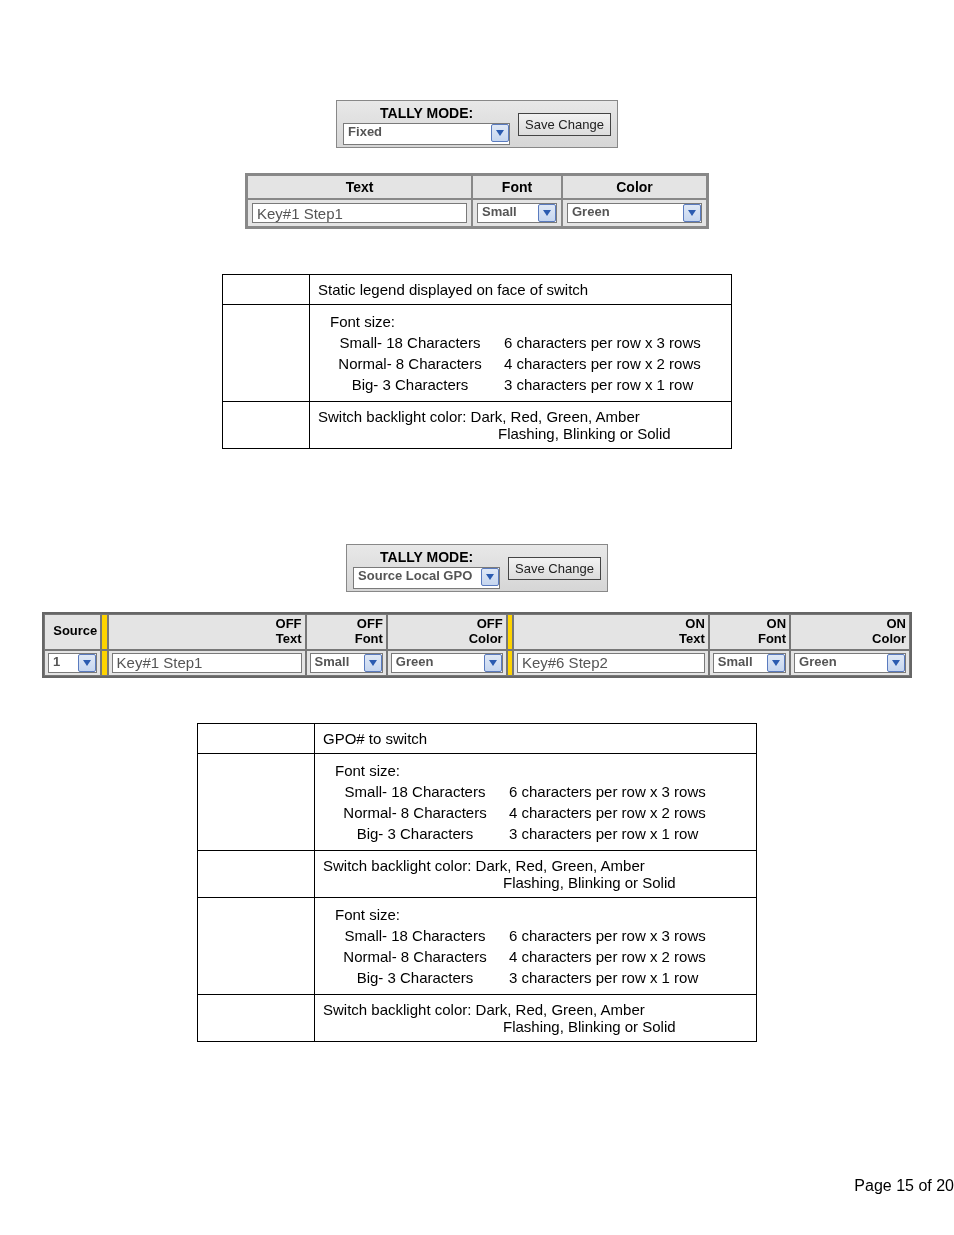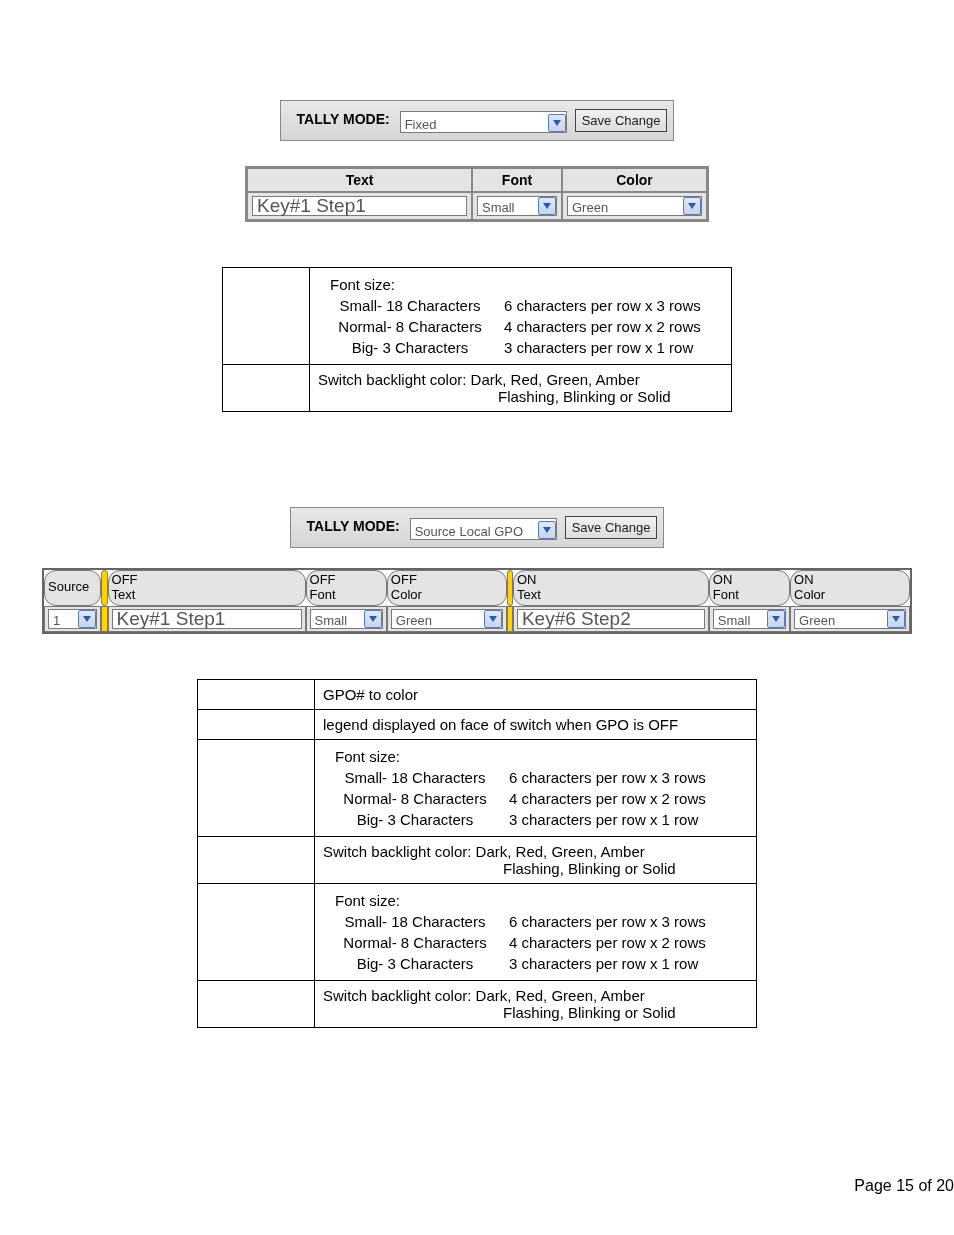--- a/index.html
+++ b/index.html
@@ -19,22 +19,22 @@
     background: linear-gradient(#e8e8e8,#d6d6d6);
     border: 1px solid #888;
     vertical-align: middle;
   }
   .panel-header {
     font-weight: bold;
     text-align: center;
     padding: 2px 10px 0 10px;
   }
   .dropdown {
-    display:flex; align-items:flex-end;
-    background:#fff; border:1px solid #7a7a7a; height:20px;
+    display:flex; align-items:flex-start;
+    background:#fff; border:1px solid #7a7a7a; height:20px;font-weight:bold;
   }
   .dropdown .val {
     flex:1; padding:0 4px; color:#555; font-size:13px; white-space:nowrap;
     overflow:hidden;
   }
   .dropdown .arrow {
     width:16px;height:16px;
     background: linear-gradient(#dfe8f6,#c6d6ef);
     border:1px solid #5a7bbf; border-radius:2px;
     display:flex;align-items:center;justify-content:center;
@@ -42,31 +42,31 @@
   .dropdown .arrow svg{width:8px;height:6px;}
   .btn {
     background: linear-gradient(#f2f2f2,#dcdcdc);
     border:1px solid #444;
     padding:3px 6px;
     font-size:13px;
     color:#222;
   }
   .input {
     background:#fff;border:1px solid #7a7a7a;height:20px;
-    padding:0 4px; color:#555; font-size:19px;
+    padding:0 4px; color:#555; font-size:15px;
     display:flex;align-items:center;
   }
 
   
   .centered { display:flex; justify-content:center; }
 
   
   .tally-box { border:1px solid #888; padding:2px; }
   .tally-row { display:flex; align-items:center; }
-  .tally-col { display:flex; flex-direction:row; padding:0 4px; }
+  .tally-col { display:flex; flex-direction:column; padding:0 4px; }
 
   
   table.small-grid {
     border-collapse:separate; border-spacing:0;
     border:2px solid #888;
   }
   table.small-grid th, table.small-grid td {
     border:1px solid #888;
     background:#e4e4e4;
     padding:3px 4px;
@@ -90,21 +90,21 @@
 
   
   .wide-wrap { padding:0 42px; }
   table.wide {
     width:100%; border:2px solid #666; border-collapse:separate;border-spacing:0;
     table-layout:fixed;
   }
   table.wide th, table.wide td {
     border:1px solid #777; padding:2px 3px; background:#e4e4e4;
   }
-  table.wide th{ font-weight:normal; text-align:left; font-size:13px; line-height:1.15;border-radius:12px;}
+  table.wide th{ font-weight:bold; text-align:right; font-size:13px; line-height:1.15;}
   table.wide .sep { background:#ffd400; width:6px; padding:0; border-left:1px solid #777;border-right:1px solid #777;}
   table.wide td > * { width:100%; box-sizing:border-box;}
 
   .footer {
     position:absolute; bottom:40px; width:100%; text-align:right;
     font-size:16px;
   }
 </style>
 </head>
 <body>
@@ -172,20 +172,24 @@
               </div>
             </td>
       </tr>
     </tbody>
       </table>
   </div>
 
   <div class="centered" style="margin-bottom:95px;">
     <table class="desc" style="width:510px;">
       <tbody>
+          <tr>
+        <td class="leftcol"></td>
+        <td>Static legend displayed on face of switch</td>
+      </tr>
       <tr>
         <td class="leftcol"></td>
         <td>
           <div class="fontsize-block">
             <div>Font size:</div>
             <div class="fs-row">
                   <div class="fs-label">Small-  18 Characters</div>
                   <div class="fs-right">6 characters per row x 3 rows</div>
                 </div>
             <div class="fs-row">
@@ -328,25 +332,21 @@
       </tr>
     </tbody>
       </table>
   </div>
 
   <div class="centered">
     <table class="desc" style="width:560px;">
       <tbody>
           <tr>
             <td class="leftcol" style="width:100px;"></td>
-            <td>GPO# to color</td>
-          </tr>
-      <tr>
-            <td class="leftcol"></td>
-            <td>legend displayed on face of switch when GPO is OFF</td>
+            <td>GPO# to switch</td>
           </tr>
       <tr>
             <td class="leftcol"></td>
             <td>
         <div class="fontsize-block">
           <div>Font size:</div>
           <div class="fs-row">
                   <div class="fs-label">Small-  18 Characters</div>
                   <div class="fs-right">6 characters per row x 3 rows</div>
                 </div>

